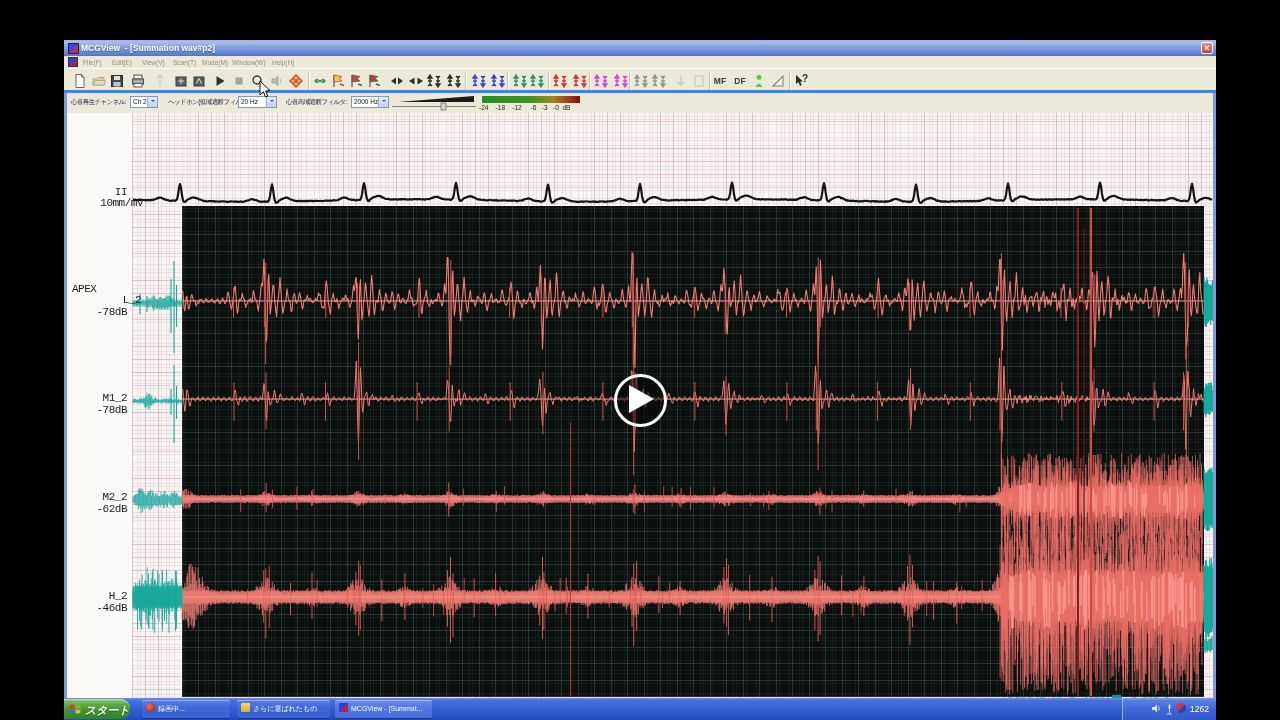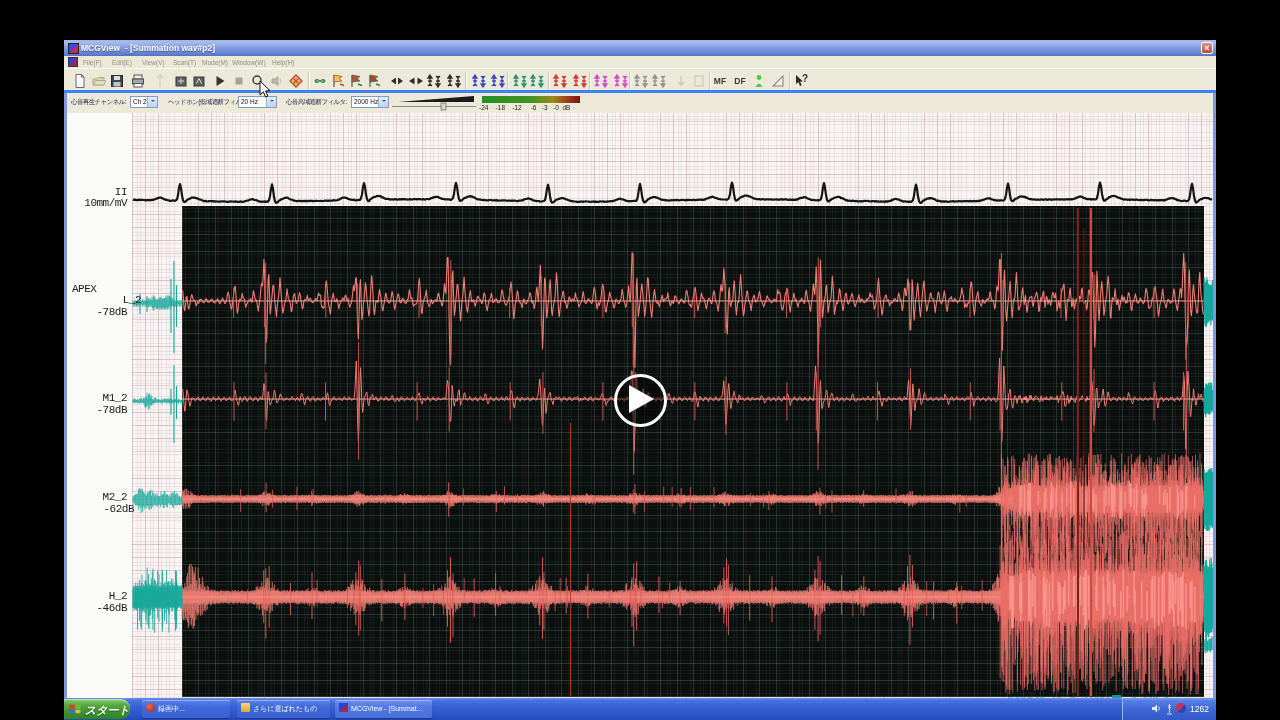--- a/index.html
+++ b/index.html
@@ -343,28 +343,28 @@
         <rect x="1112.3" y="657.5" width="2.5" height="4.3" fill="#12a096"></rect>
         <rect x="1117.6" y="657.5" width="4.5" height="5.4" fill="#12a096"></rect>
         <rect x="1132.2" y="657.5" width="3.3" height="5.1" fill="#12a096"></rect>
         <rect x="1143.5" y="657.5" width="3.2" height="3.7" fill="#12a096"></rect>
         <rect x="1149.6" y="657.5" width="2.2" height="5.5" fill="#12a096"></rect>
         <rect x="1153.2" y="657.5" width="4.8" height="4.1" fill="#12a096"></rect>
         <rect x="1165.0" y="657.5" width="3.6" height="5.0" fill="#12a096"></rect>
         <rect x="1112" y="655" width="9" height="8" fill="#0f9a8f"></rect>
    </svg>
    <div class="clab" style="left:0; top:73px">II</div>
-   <div class="clab" style="left:0; top:84px">10mm/mV</div>
+   <div class="clab" style="left:16px; top:84px">10mm/mV</div>
    <div class="clab" style="left:5px; top:170px; text-align:left">APEX</div>
    <div class="clab" style="left:14px; top:181px">L_2</div>
    <div class="clab" style="left:0; top:193px">-78dB</div>
    <div class="clab" style="left:0; top:279px">M1_2</div>
    <div class="clab" style="left:0; top:291px">-78dB</div>
    <div class="clab" style="left:0; top:378px">M2_2</div>
-   <div class="clab" style="left:7px; top:390px">-62dB</div>
+   <div class="clab" style="left:0; top:390px">-62dB</div>
    <div class="clab" style="left:0; top:477px">H_2</div>
    <div class="clab" style="left:0; top:489px">-46dB</div>
  </div>
  <div id="play"></div>
  <svg style="position:absolute; left:194px; top:40px" width="16" height="20">
    <path d="M2 1 L2 15 L5.4 11.8 L7.6 17 L9.8 16 L7.6 11 L12 10.6 Z" fill="#fff" stroke="#111" stroke-width="1"></path>
  </svg>
  <div id="hscroll">
    <div class="sbtn" id="sleft" style="left:0"></div>
    <div class="sbtn" id="sright" style="right:0"></div>

